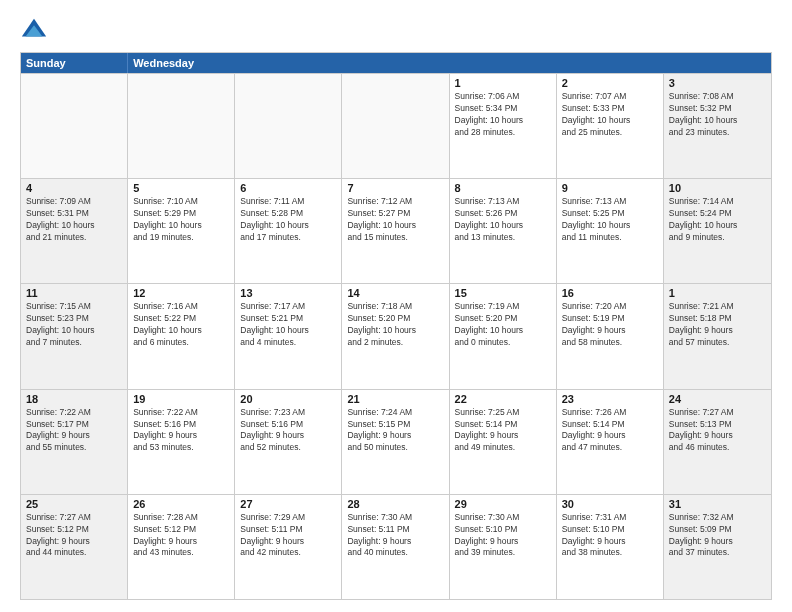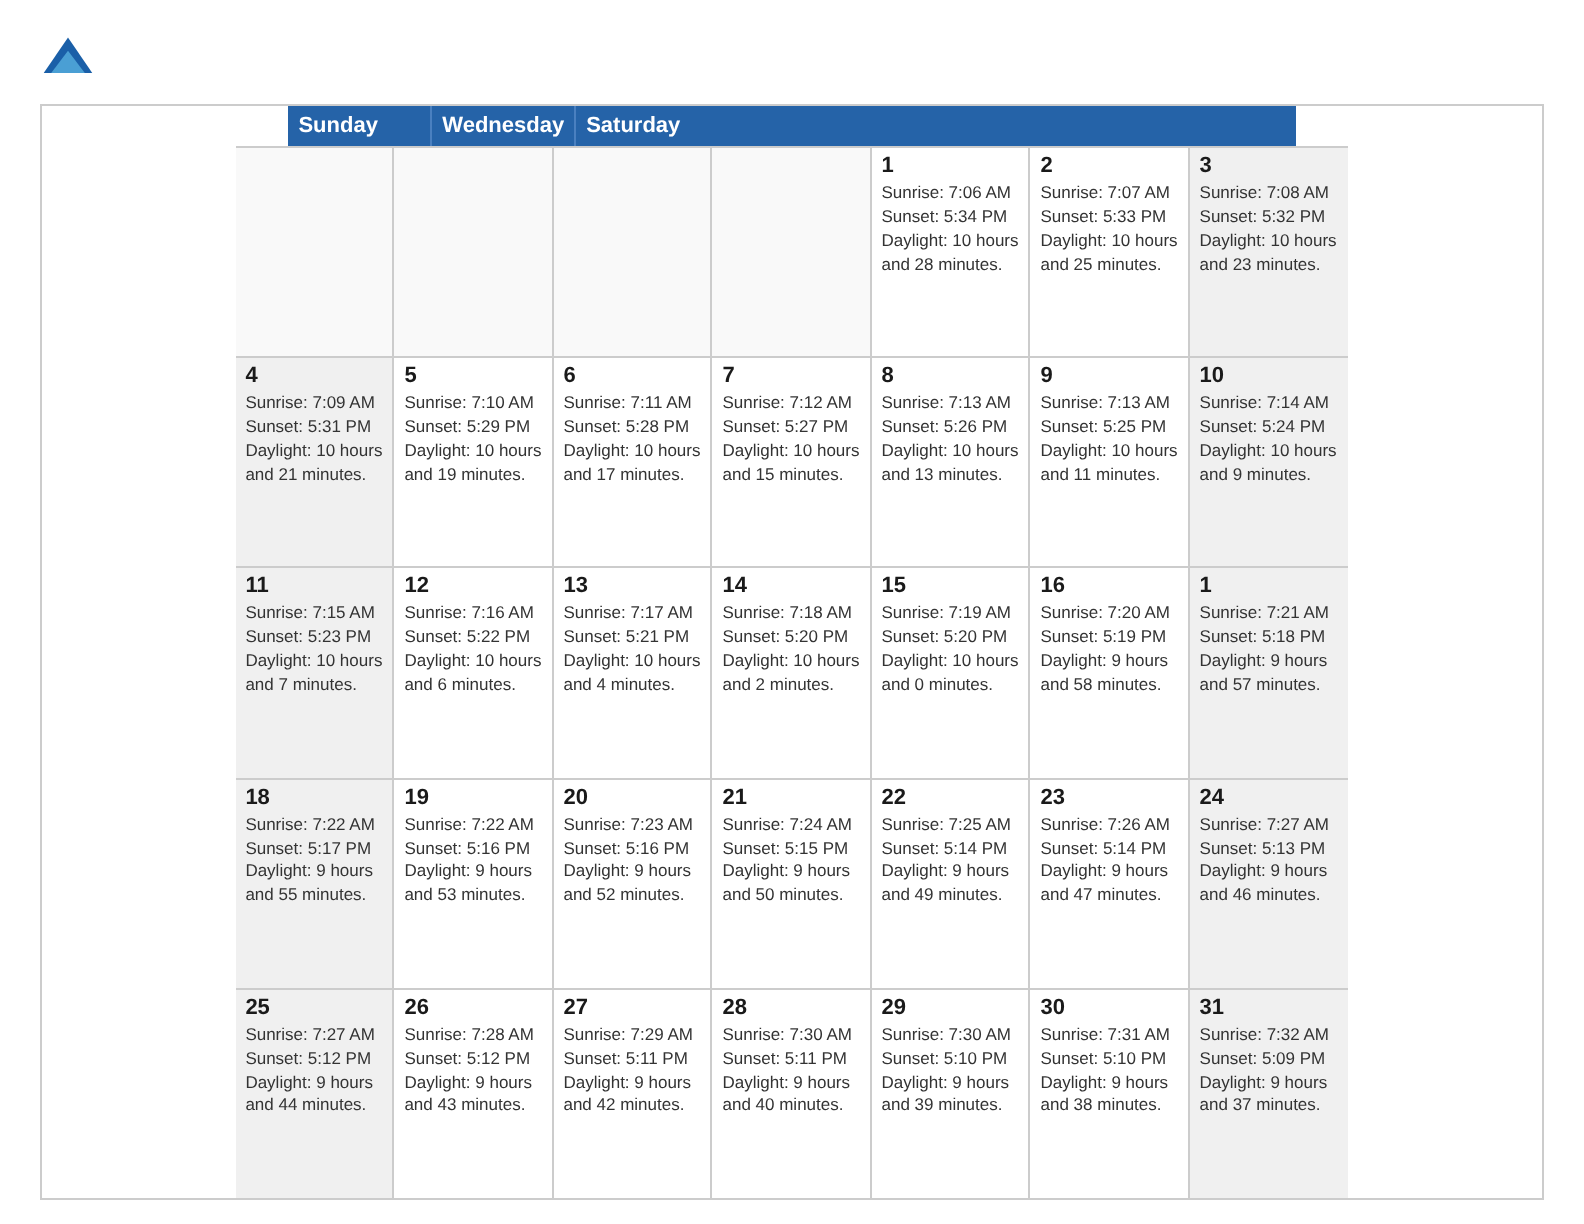--- a/index.html
+++ b/index.html
@@ -58,21 +58,20 @@
     }
     .location {
       font-size: 13px;
       color: #333;
     }
     .calendar {
       flex: 1;
       display: flex;
       flex-direction: column;
       border: 1px solid #ccc;
-      align-items: center;
     }
     .cal-header {
       display: grid;
       grid-template-columns: repeat(7, 1fr);
       background: #2563a8;
     }
     .cal-header-cell {
       color: #fff;
       font-size: 11px;
       font-weight: bold;
@@ -133,21 +132,20 @@
     <div class="title-block">
       <div class="month-title"></div>
       <div class="location"></div>
     </div>
   </div>
 
   <div class="calendar">
     <div class="cal-header">
     <div class="cal-header-cell">Sunday</div>
         <div class="cal-header-cell">Wednesday</div>
-        <div class="cal-header-cell">Saturday</div>
       </div>
     <div class="cal-body">
     <div class="cal-row">
           <div class="cal-cell empty"></div>
           <div class="cal-cell empty"></div>
           <div class="cal-cell empty"></div>
           <div class="cal-cell empty"></div>
           <div class="cal-cell">
             <div class="day-num">1</div>
             <div class="cell-text">Sunrise: 7:06 AM<br>Sunset: 5:34 PM<br>Daylight: 10 hours<br>and 28 minutes.</div>

